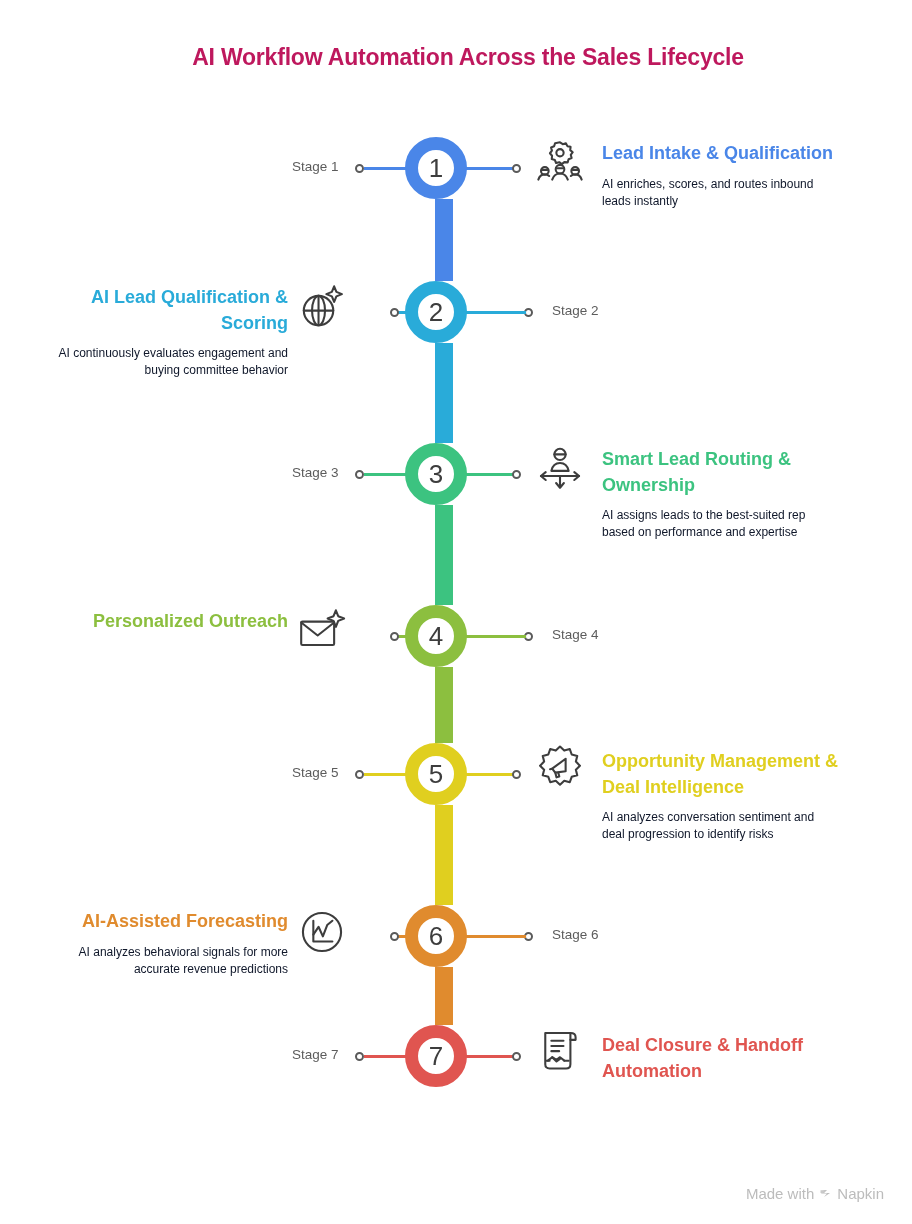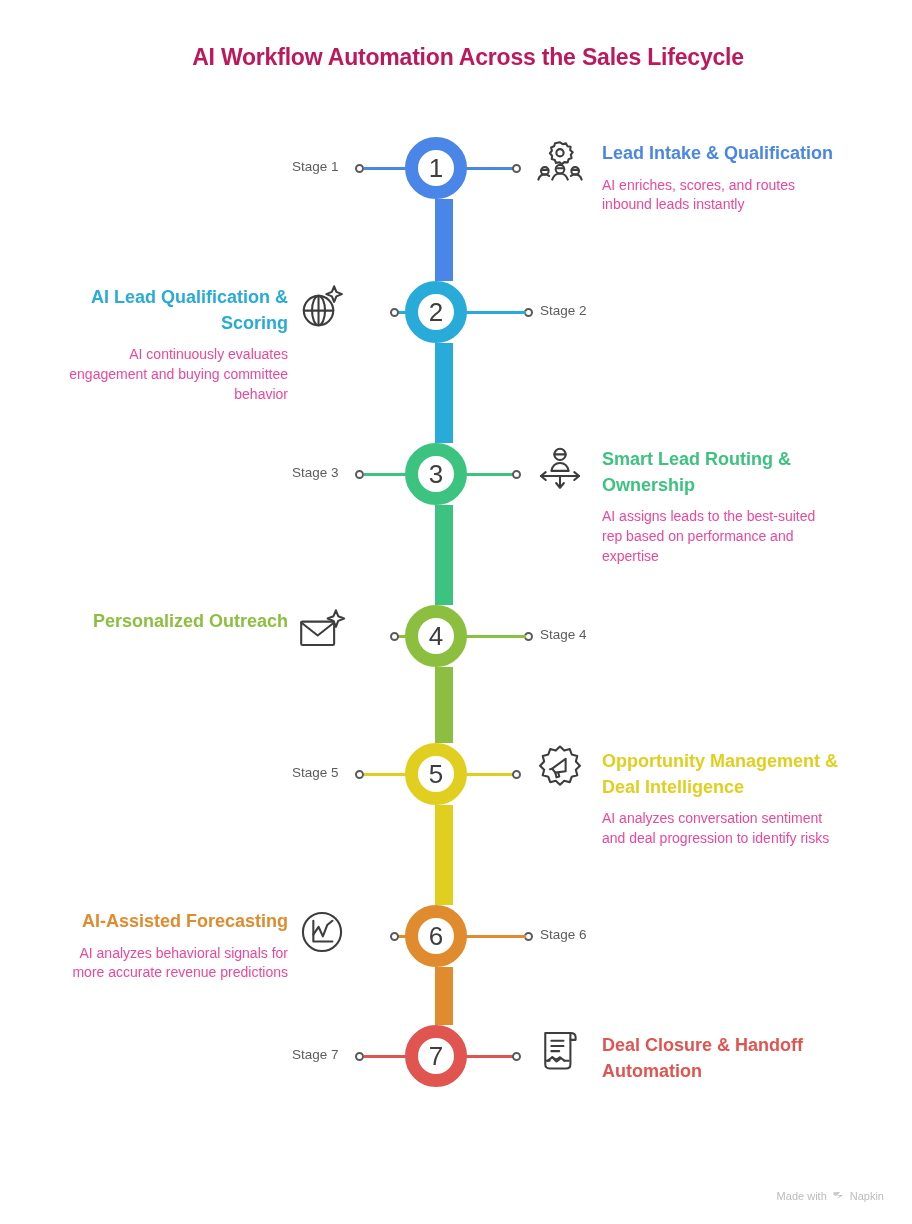--- a/index.html
+++ b/index.html
@@ -105,23 +105,23 @@
     width: 236px;
     top: 0;
   }
   .content-title {
     font-size: 18px;
     font-weight: bold;
     line-height: 1.42;
     margin: 0 0 9px 0;
   }
   .content-desc {
-    font-size: 14px;
+    font-size: 12px;
     line-height: 1.42;
-    color: #ec4899;
+    color: #0f172a;
     margin: 0;
   }
 
   .icon-holder {
     position: absolute;
     width: 52px;
     height: 52px;
     top: 17px;
   }
   .icon-holder svg {
@@ -133,33 +133,33 @@
   
   .side-right .stage-tag { left: 292px; text-align: right; }
   .side-right .lead-dot  { left: 355px; }
   .side-right .lead-line { left: 364px; width: 44px; }
   .side-right .out-line  { left: 464px; width: 50px; }
   .side-right .out-dot   { left: 512px; }
   .side-right .icon-holder { left: 534px; }
   .side-right .content-block { left: 602px; text-align: left; }
 
   
-  .side-left .stage-tag { left: 540px; text-align: left; }
+  .side-left .stage-tag { left: 552px; text-align: left; }
   .side-left .lead-dot  { left: 524px; }
   .side-left .lead-line { left: 464px; width: 62px; }
   .side-left .out-line  { left: 398px; width: 50px; }
   .side-left .out-dot   { left: 390px; }
   .side-left .icon-holder { left: 296px; }
   .side-left .content-block { left: 50px; width: 238px; text-align: right; }
 
   #watermark {
     position: absolute;
     right: 28px;
     bottom: 22px;
-    font-size: 11px;
+    font-size: 15px;
     color: #bcbcbc;
     display: flex;
     align-items: center;
     gap: 5px;
   }
   #watermark svg { display: block; }
 </style>
 </head>
 <body>
 

